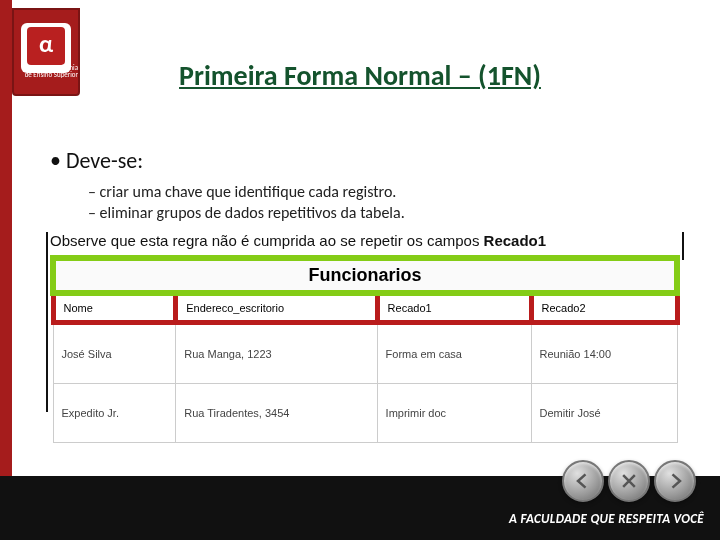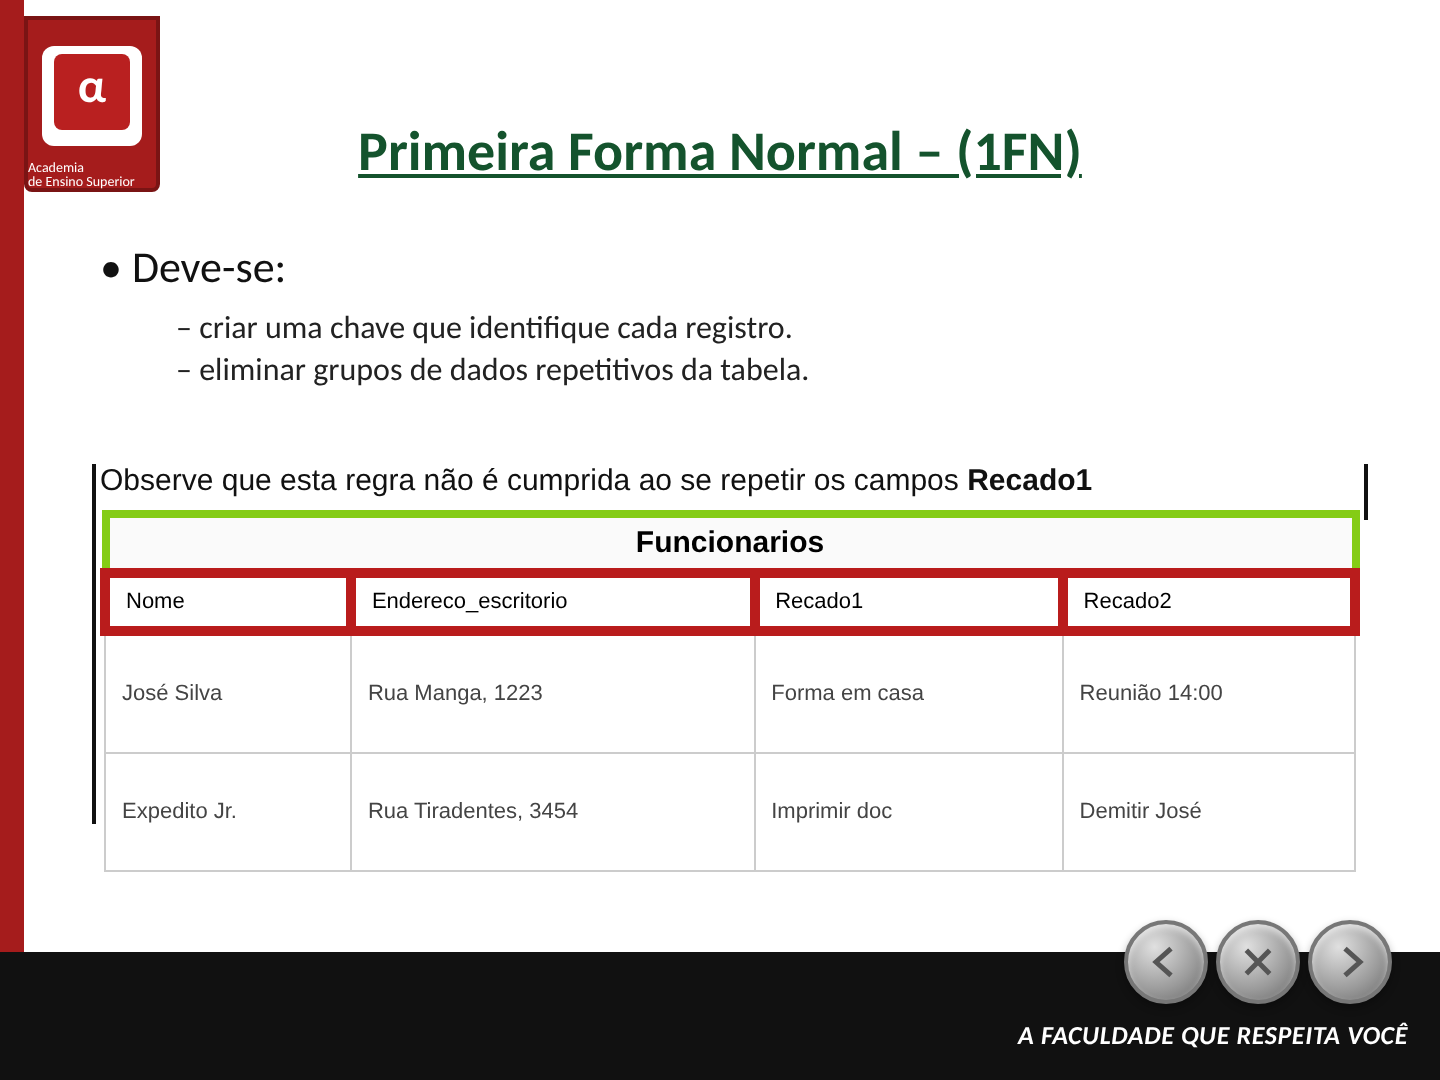--- a/index.html
+++ b/index.html
@@ -42,23 +42,23 @@
     background: #b92020;
     border-radius: 4px;
     color: #fff;
     font-size: 24px;
     font-weight: bold;
     text-align: center;
     line-height: 34px;
   }
   .logo-text {
     position: absolute;
-    bottom: 0;
+    bottom: 16px;
     width: 100%;
-    text-align: left;
+    text-align: right;
     font-size: 7px;
     color: #fff;
     line-height: 1;
   }
   .title {
     position: absolute;
     top: 58px;
     left: 0; right: 0;
     text-align: center;
     font-size: 28px;
@@ -69,20 +69,21 @@
   .content {
     position: absolute;
     top: 120px;
     left: 50px;
     right: 40px;
   }
   .bul1 {
     font-size: 22px;
     color: #111;
     margin-bottom: 8px;
+    margin-top: 27px;
   }
   .sub {
     font-size: 16px;
     color: #222;
     margin-left: 38px;
     margin-bottom: 2px;
   }
   .table-area {
     position: absolute;
     top: 232px;
@@ -96,26 +97,26 @@
     margin-bottom: 6px;
   }
   .observe .bold { font-weight: bold; }
   table {
     width: 100%;
     border-collapse: collapse;
     font-family: Verdana, Arial, sans-serif;
     font-size: 12px;
   }
   th.cap {
-    border: 4px solid #84cc16;
+    border: 6px solid #84cc16;
     background: #fafafa;
     font-weight: bold;
     text-align: center;
     padding: 4px;
-    font-size: 15px;
+    font-size: 18px;
   }
   th.col {
     border: 5px solid #b91c1c;
     padding: 6px 8px;
     text-align: left;
     font-weight: normal;
     font-size: 11px;
   }
   td {
     border: 1px solid #ccc;

